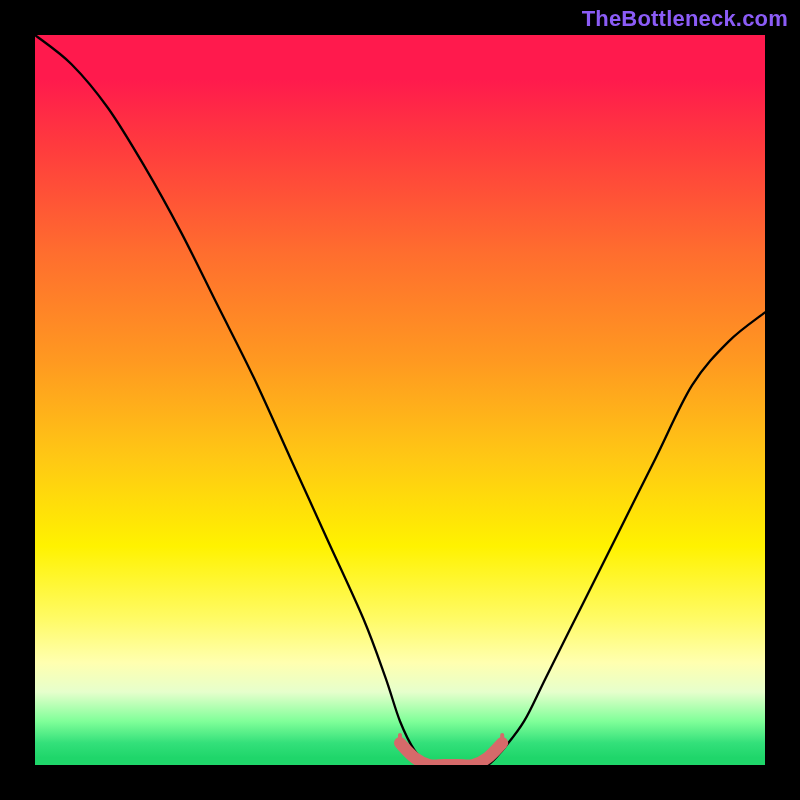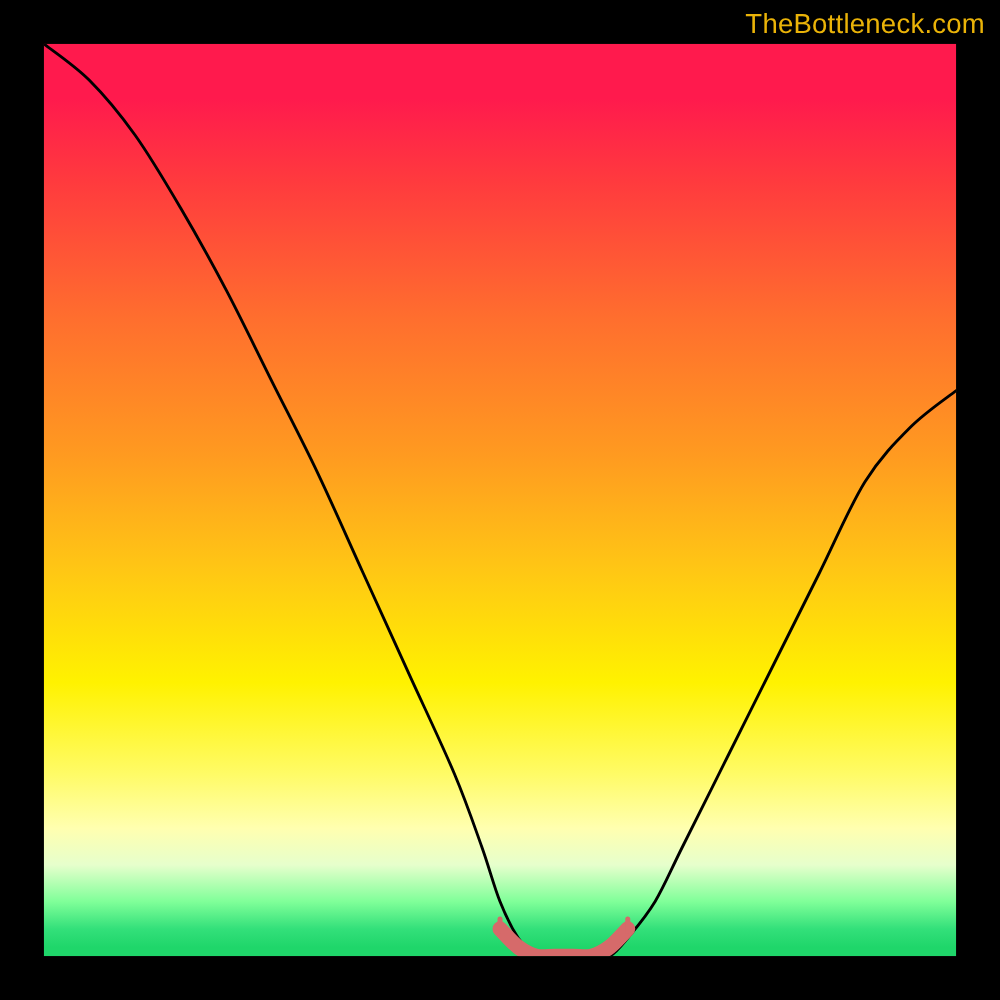--- a/index.html
+++ b/index.html
@@ -56,22 +56,22 @@
     left: 0;
     top: 0;
     width: 100%;
     height: 100%;
   }
   .watermark {
     position: absolute;
     top: 6px;
     right: 12px;
     font-size: 22px;
-    font-weight: 400;
-    color: #eab308;
+    font-weight: 700;
+    color: #8b5cf6;
     letter-spacing: 0.2px;
   }
 </style>
 </head>
 <body>
 
 <div class="frame">
   <div class="watermark">TheBottleneck.com</div>
 
   <div class="plot-area">

